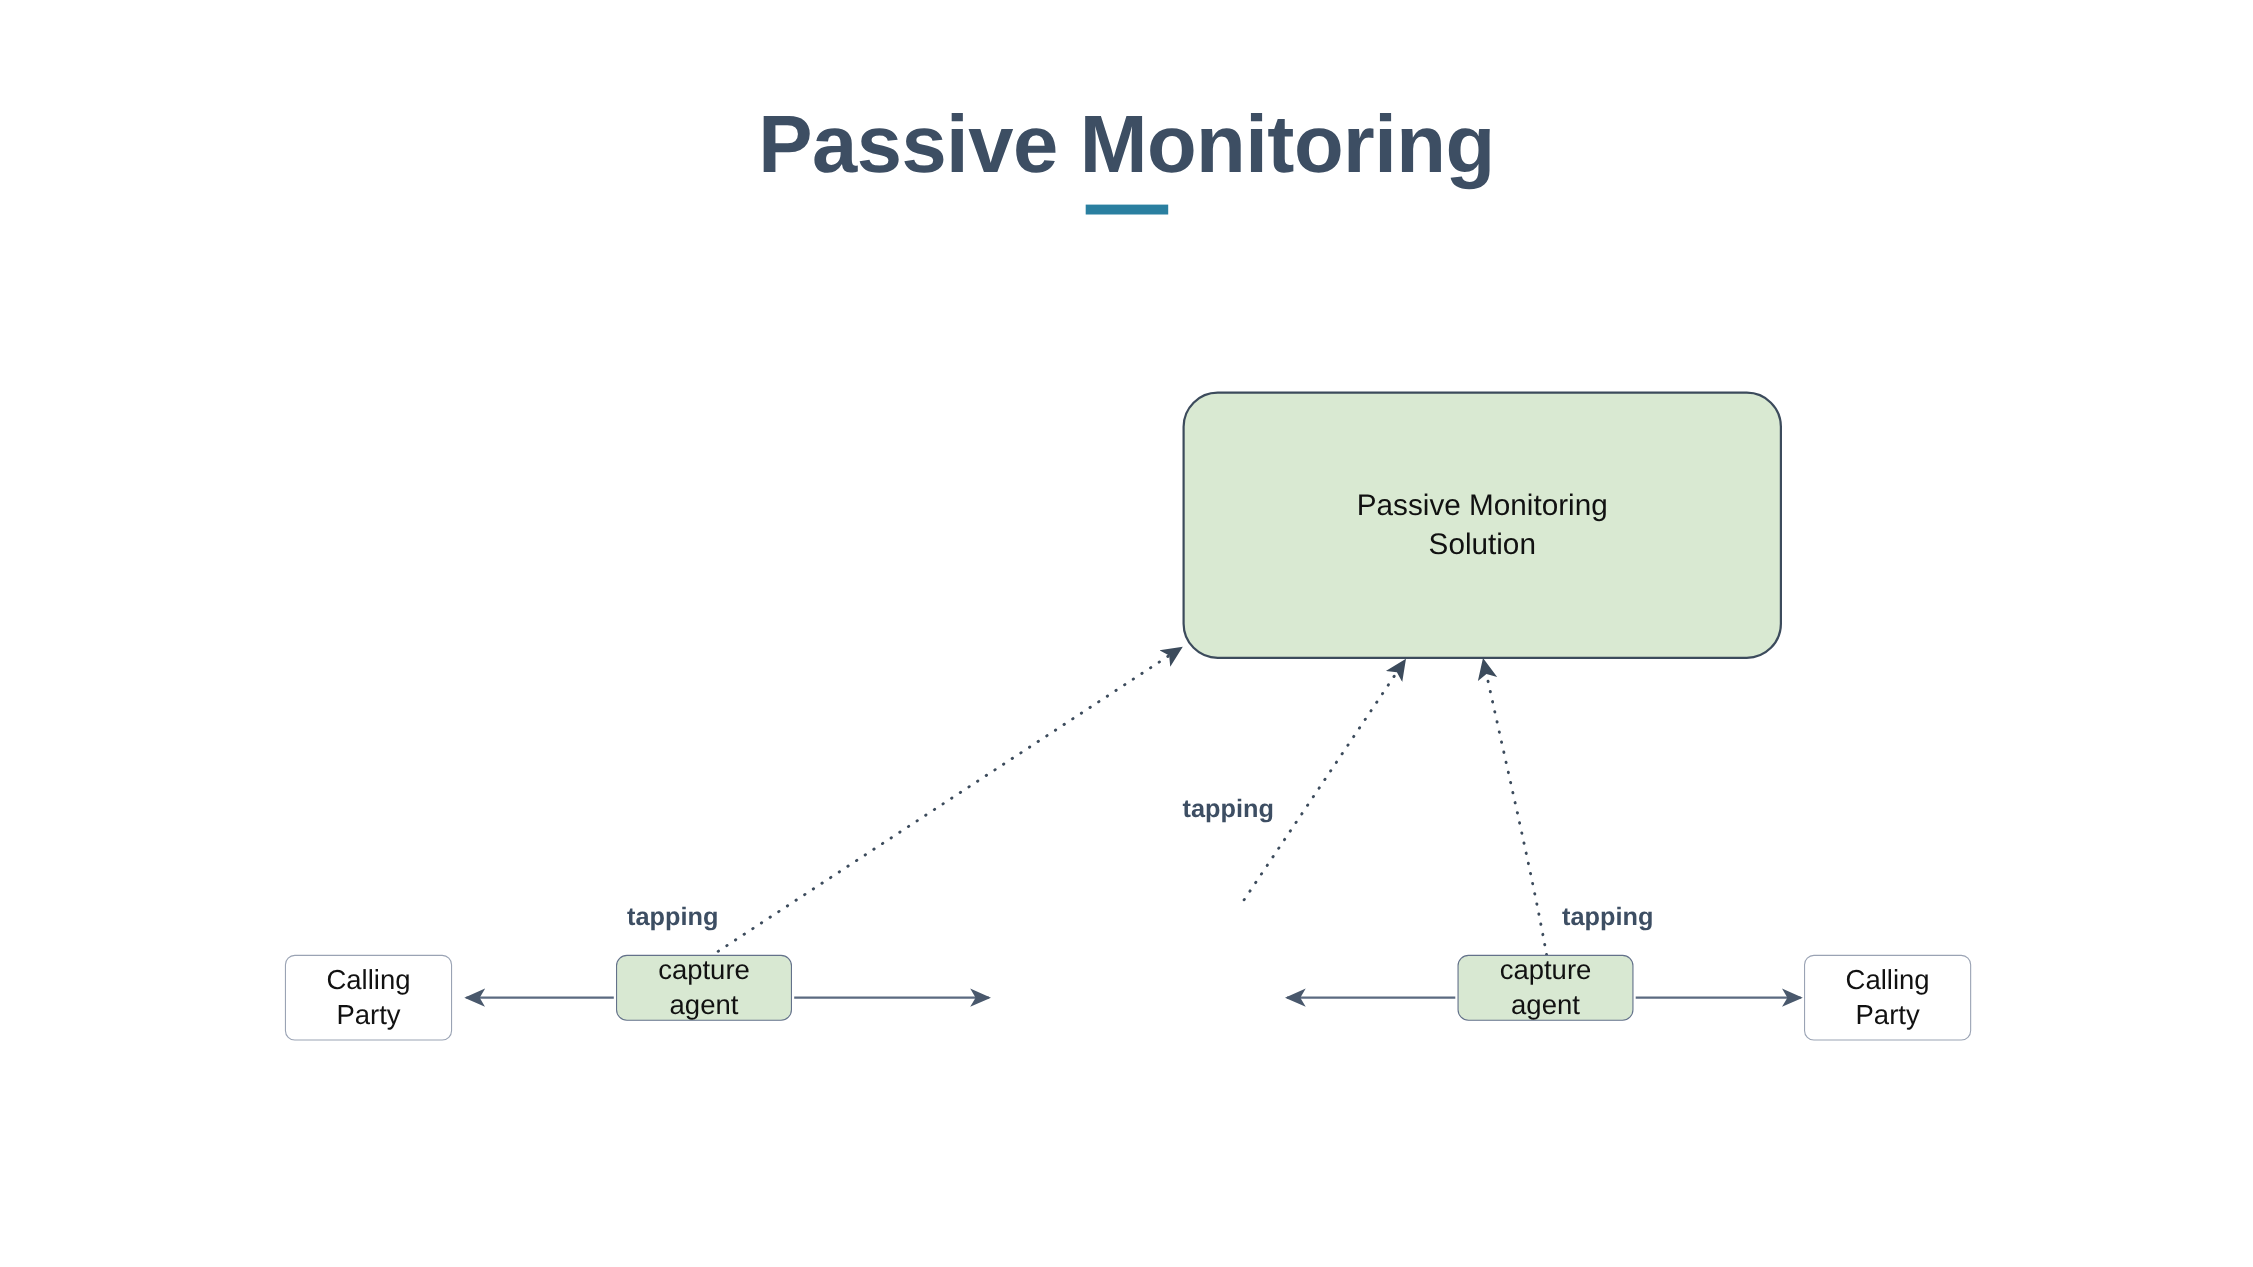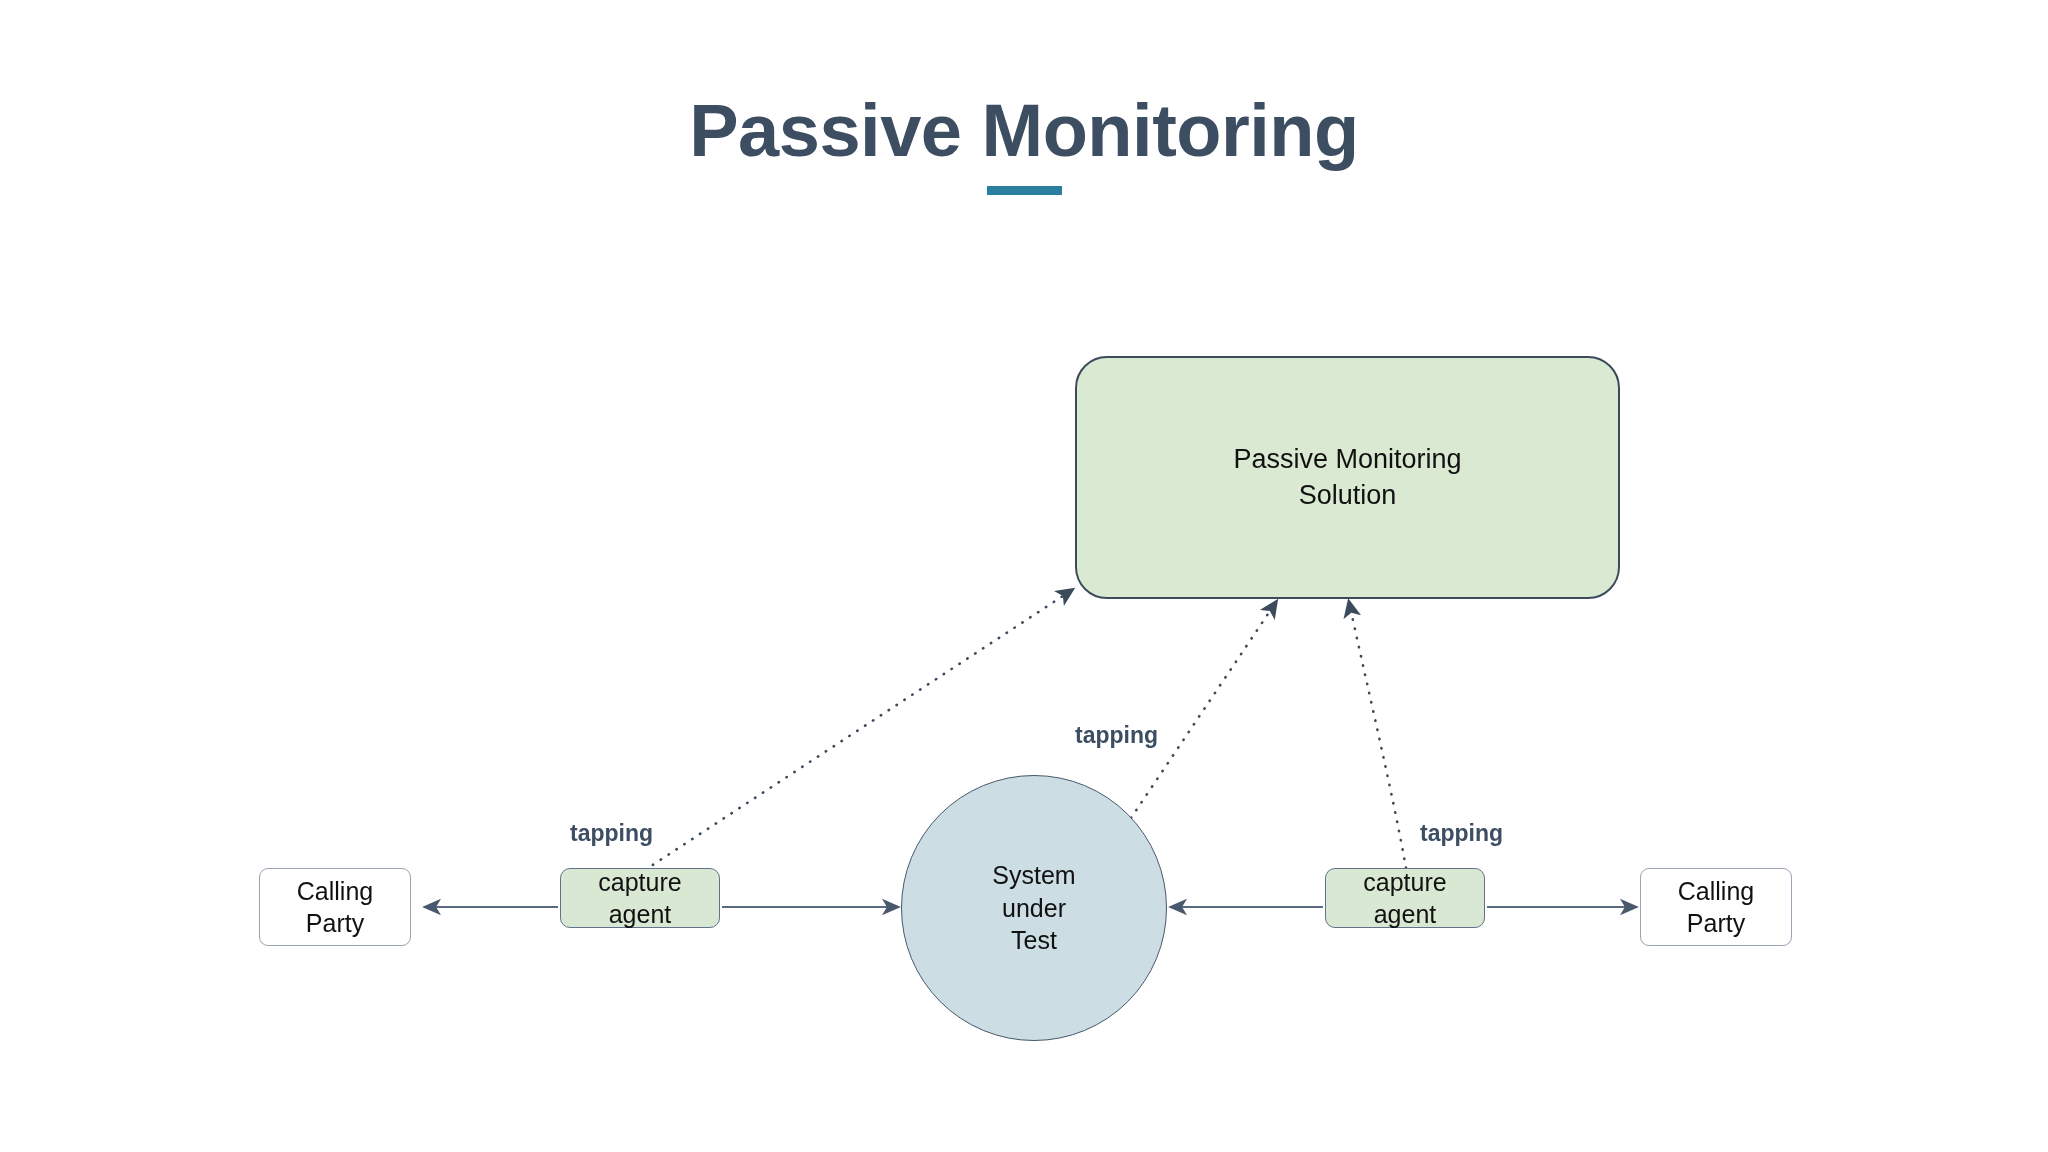--- a/index.html
+++ b/index.html
@@ -168,25 +168,20 @@
   <div class="node node-party" id="node-calling-party-left">
     <span>Calling
 Party</span>
   </div>
 
   <div class="node node-agent" id="node-capture-agent-left">
     <span>capture
 agent</span>
   </div>
 
-  <div class="node" id="node-system-under-test">
-    <span>System
-under
-Test</span>
-  </div>
 
   <div class="node node-agent" id="node-capture-agent-right">
     <span>capture
 agent</span>
   </div>
 
   <div class="node node-party" id="node-calling-party-right">
     <span>Calling
 Party</span>
   </div>

